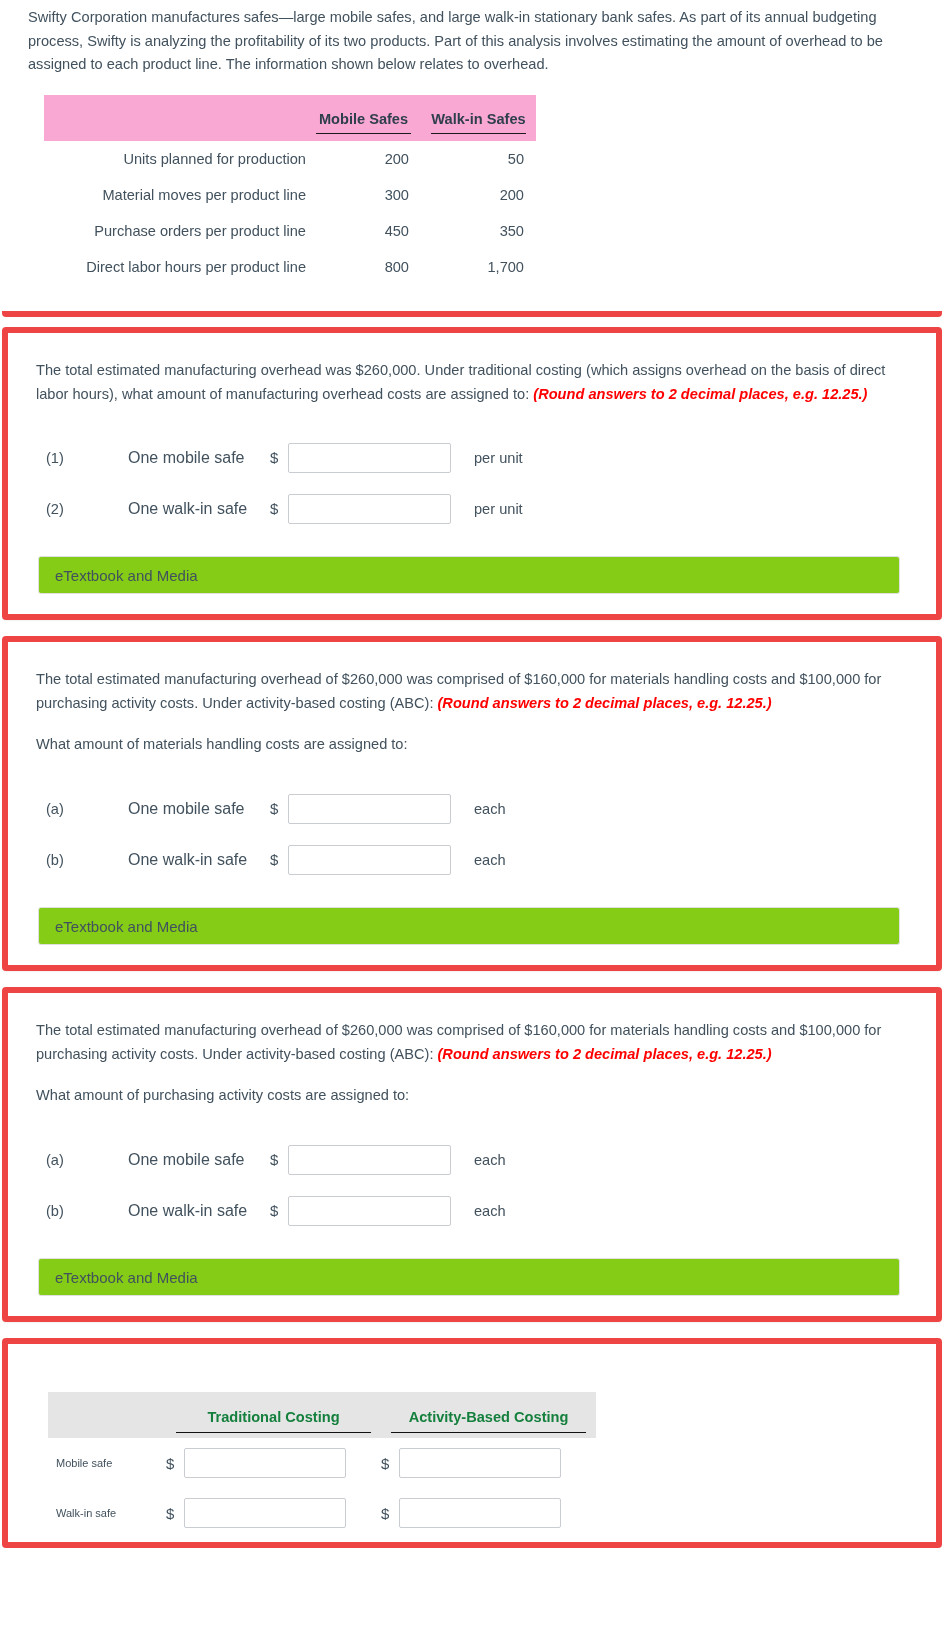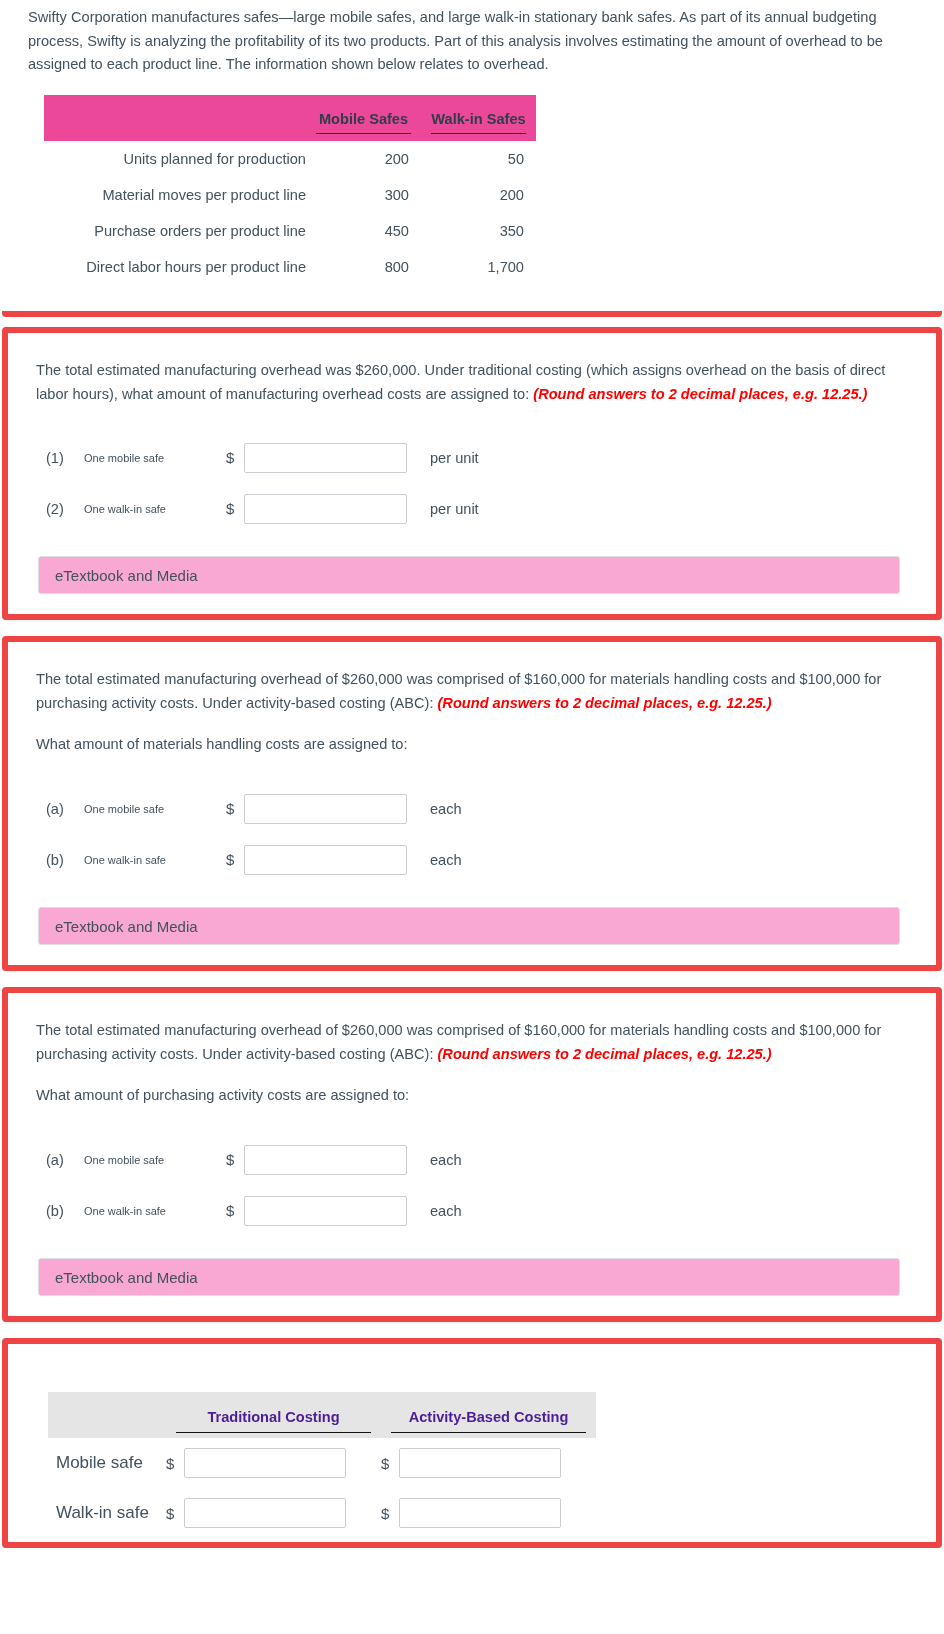--- a/index.html
+++ b/index.html
@@ -48,21 +48,21 @@
   
   table.data-table {
     border-collapse: collapse;
     margin: 18px 0 0 16px;
     width: 492px;
   }
   table.data-table th, table.data-table td {
     font-weight: normal;
     padding: 0;
   }
-  .hdr-row th { background: #ec4899; height: 46px; vertical-align: middle; }
+  .hdr-row th { background: #f9a8d4; height: 46px; vertical-align: middle; }
   .hdr-row th.spacer { width: 262px; }
   .hdr-row th.colhead {
     width: 115px;
     text-align: center;
     font-weight: bold;
     font-size: 14.6px;
     color: #2f3e4c;
     padding: 0 6px 0 6px;
   }
   .hdr-underline {
@@ -82,21 +82,22 @@
     align-items: center;
     height: 51px;
   }
   .ans-num {
     width: 48px;
     padding-left: 10px;
     font-size: 14.6px;
   }
   .ans-label {
     width: 142px;
-    font-size: 11px;
+    font-size: 16px;
+    margin-left: 44px;
   }
   .dollar {
     width: 16px;
     text-align: left;
     font-size: 15px;
     color: #41515d;
   }
   input.answer-box {
     width: 163px;
     height: 30px;
@@ -112,21 +113,21 @@
   }
   .unit {
     font-size: 14.6px;
     color: #41515d;
     margin-left: 7px;
   }
 
   
   .etextbook {
     margin: 22px 0 0 2px;
-    background: #f9a8d4;
+    background: #84cc16;
     border: 1px solid #e0e0e0;
     border-radius: 3px;
     height: 38px;
     line-height: 37px;
     padding-left: 16px;
     font-size: 15px;
     color: #41515d;
     width: 862px;
   }
 
@@ -139,30 +140,30 @@
     font-weight: normal;
     padding: 0;
   }
   .cmp-hdr th { background: #e5e5e5; height: 46px; vertical-align: middle; }
   .cmp-hdr th.spacer { width: 118px; }
   .cmp-hdr th.colhead {
     width: 215px;
     text-align: center;
     font-weight: bold;
     font-size: 14.6px;
-    color: #4c1d95;
+    color: #15803d;
   }
   .cmp-underline {
     display: block;
     border-bottom: 1.8px solid #111;
     margin: 7px 10px -11px 10px;
     height: 0;
   }
   .cmp-row td { height: 50px; vertical-align: middle; }
-  .cmp-row td.rlabel { font-size: 17px; padding-left: 8px; }
+  .cmp-row td.rlabel { font-size: 11px; padding-left: 8px; }
   .cmp-cell { display: flex; align-items: center; }
   .cmp-cell .dollar { width: 18px; }
   input.cmp-box {
     width: 162px;
     height: 30px;
     border: 1px solid #c9ccd0;
     border-radius: 2px;
     background: #ffffff;
     font-family: "Liberation Sans", sans-serif;
     font-size: 14px;

